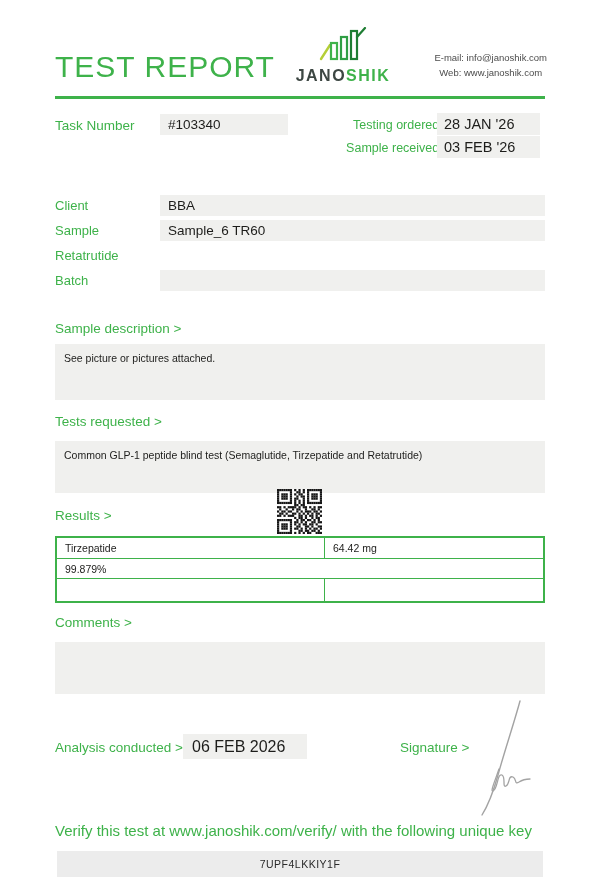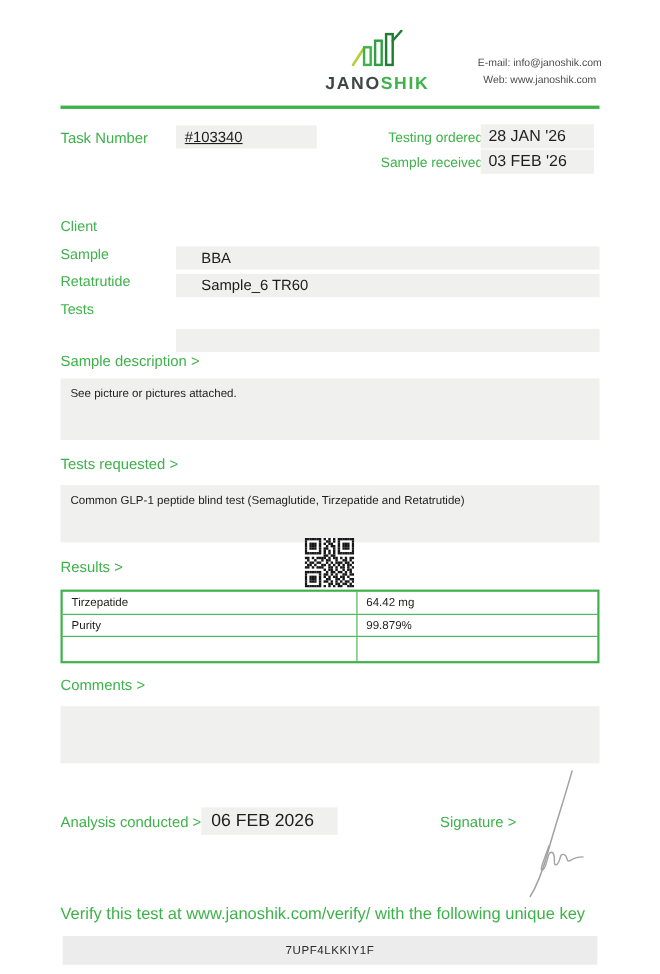--- a/index.html
+++ b/index.html
@@ -43,37 +43,37 @@
   .hr-green{
     position:absolute;left:55px;right:55px;top:96px;height:3px;
     background:var(--green);
   }
   
   .lbl{color:var(--green);font-size:13px;line-height:1;}
   .task-label{position:absolute;left:55px;top:119px;font-size:13.5px;}
   .task-box{
     position:absolute;left:160px;top:114px;width:128px;height:21px;
     background:var(--field);font-size:13.5px;line-height:21px;
-    padding-left:8px;color:var(--dark);text-decoration:underline;
+    padding-left:8px;color:var(--dark);
   }
   .ordered-label{position:absolute;left:320px;width:130px;top:119px;text-align:right;font-size:12.5px;}
   .ordered-box{
     position:absolute;left:437px;top:113px;width:103px;height:22px;
     background:var(--field);font-size:14.5px;line-height:22px;padding-left:7px;
   }
   .received-label{position:absolute;left:320px;width:130px;top:142px;text-align:right;font-size:12.5px;}
   .received-box{
     position:absolute;left:437px;top:136px;width:103px;height:22px;
     background:var(--field);font-size:14.5px;line-height:22px;padding-left:7px;
   }
   
   .detail-label{position:absolute;left:55px;font-size:13px;}
   .detail-box{
     position:absolute;left:160px;right:55px;height:21px;
-    background:var(--field);font-size:13.5px;line-height:21px;padding-left:23px;margin-top:29px;
+    background:var(--field);font-size:13.5px;line-height:21px;padding-left:8px;
   }
   
   .sec-title{position:absolute;left:55px;font-size:13.5px;color:var(--green);line-height:1;}
   .sec-box{
     position:absolute;left:55px;right:55px;
     background:var(--field);
     font-size:10.5px;line-height:1.5;color:var(--dark);
     padding:7px 9px;
   }
   
@@ -111,20 +111,21 @@
     background:var(--keybg);
     font-size:10.5px;letter-spacing:.5px;color:#2a2a2a;
     text-align:center;line-height:26px;
   }
 </style>
 </head>
 <body>
 
 <div class="page">
 
+  <div class="title">TEST REPORT</div>
 
   <div class="logo">
     <svg width="52" height="34" viewBox="0 0 52 34" fill="none" xmlns="http://www.w3.org/2000/svg">
       <path d="M4 32 L13 18" stroke="#b5cf37" stroke-width="2.4" stroke-linecap="round"></path>
       <rect x="14" y="16" width="6" height="16" stroke="#3eb24a" stroke-width="2.2" fill="none"></rect>
       <rect x="24" y="10" width="6" height="22" stroke="#2f9e44" stroke-width="2.2" fill="none"></rect>
       <rect x="34" y="4" width="6" height="28" stroke="#1e7d33" stroke-width="2.2" fill="none"></rect>
       <path d="M40 10 L48 1" stroke="#1e7d33" stroke-width="2.2" stroke-linecap="round"></path>
     </svg>
     <div class="wordmark">
@@ -155,21 +156,21 @@
   <div class="received-box">03 FEB '26</div>
 
   <div class="lbl detail-label" style="top:199px">Client</div>
   <div class="detail-box" style="top:195px">BBA</div>
 
   <div class="lbl detail-label" style="top:224px">Sample</div>
   <div class="detail-box" style="top:220px">Sample_6 TR60</div>
 
   <div class="lbl detail-label" style="top:249px">Retatrutide</div>
 
-  <div class="lbl detail-label" style="top:274px">Tests</div>
+  <div class="lbl detail-label" style="top:274px">Batch</div>
   <div class="detail-box" style="top:270px"></div>
 
   <div class="sec-title" style="top:322px">Sample description &gt;</div>
   <div class="sec-box" style="top:344px;height:56px">
     <span>See picture or pictures attached.</span>
   </div>
 
   <div class="sec-title" style="top:415px">Tests requested &gt;</div>
   <div class="sec-box" style="top:441px;height:52px">
     <span>Common GLP-1 peptide blind test (Semaglutide, Tirzepatide and Retatrutide)</span>
@@ -422,21 +423,20 @@
         <rect x="40.71" y="42.86" width="2.20" height="2.20" fill="#161616"></rect>
         <rect x="42.86" y="42.86" width="2.20" height="2.20" fill="#161616"></rect>
       </svg></div>
 
   <div class="rtable">
     <div class="rrow rrow-a">
       <div class="rcell">Tirzepatide</div>
       <div class="rcell">64.42 mg</div>
     </div>
     <div class="rrow rrow-b">
-      <div class="rcell">Purity</div>
       <div class="rcell">99.879%</div>
     </div>
     <div class="rrow rrow-c">
       <div class="rcell"></div>
       <div class="rcell"></div>
     </div>
   </div>
 
   <div class="sec-title" style="top:616px">Comments &gt;</div>
   <div class="sec-box" style="top:642px;height:52px">

